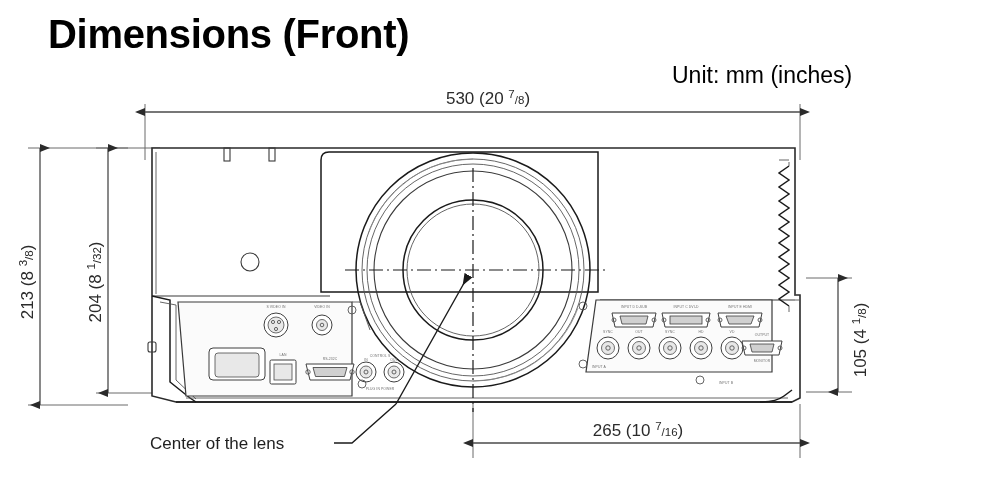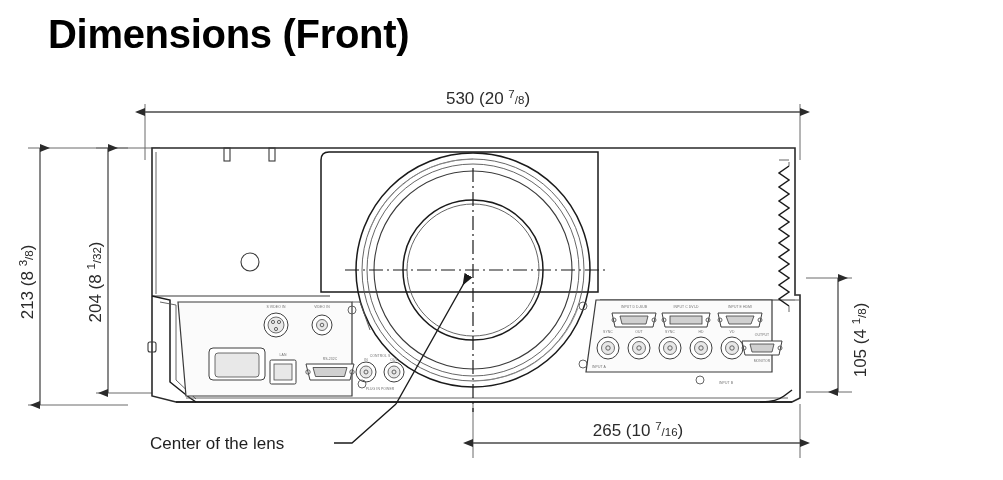--- a/index.html
+++ b/index.html
@@ -143,20 +143,21 @@
   .frac-sup { font-size: 11.5px; baseline-shift: super; }
   .frac-sub { font-size: 11.5px; }
 </style>
 </head>
 <body>
 
 <div id="page">
 
   <div class="page-title">Dimensions (Front)</div>
 
+  <div class="unit-note">Unit: mm (inches)</div>
 
   <svg id="drawing" viewBox="0 0 1003 480">
 
     <defs>
       <marker id="arrL" markerWidth="11" markerHeight="8" refX="10" refY="4" orient="auto" markerUnits="userSpaceOnUse">
         <path d="M10,0 L10,8 L0,4 Z" fill="#2b2b2b"></path>
       </marker>
       <marker id="arrR" markerWidth="11" markerHeight="8" refX="1" refY="4" orient="auto" markerUnits="userSpaceOnUse">
         <path d="M1,0 L1,8 L11,4 Z" fill="#2b2b2b"></path>
       </marker>

